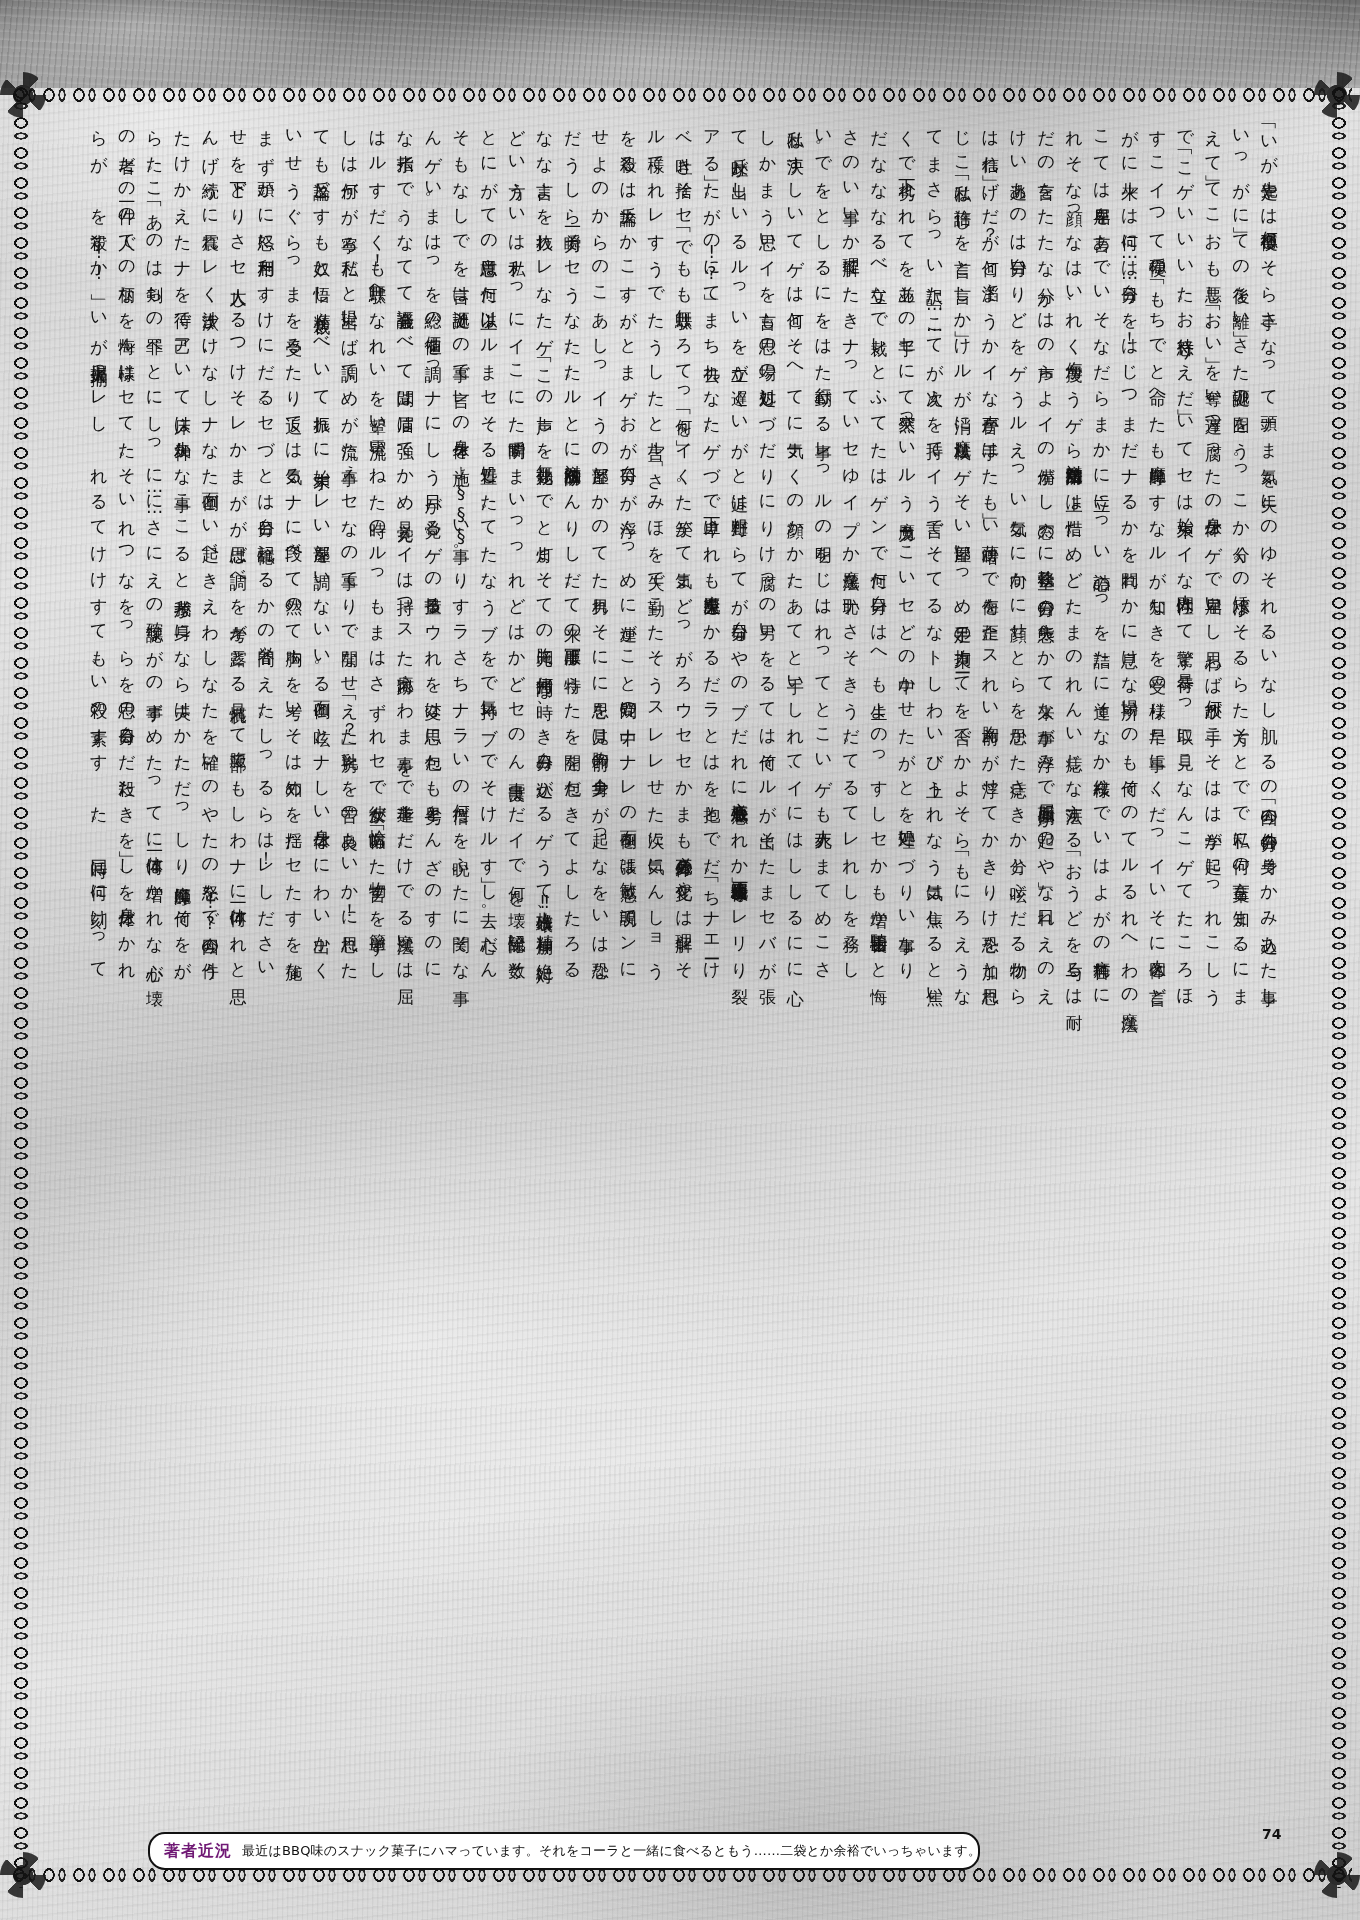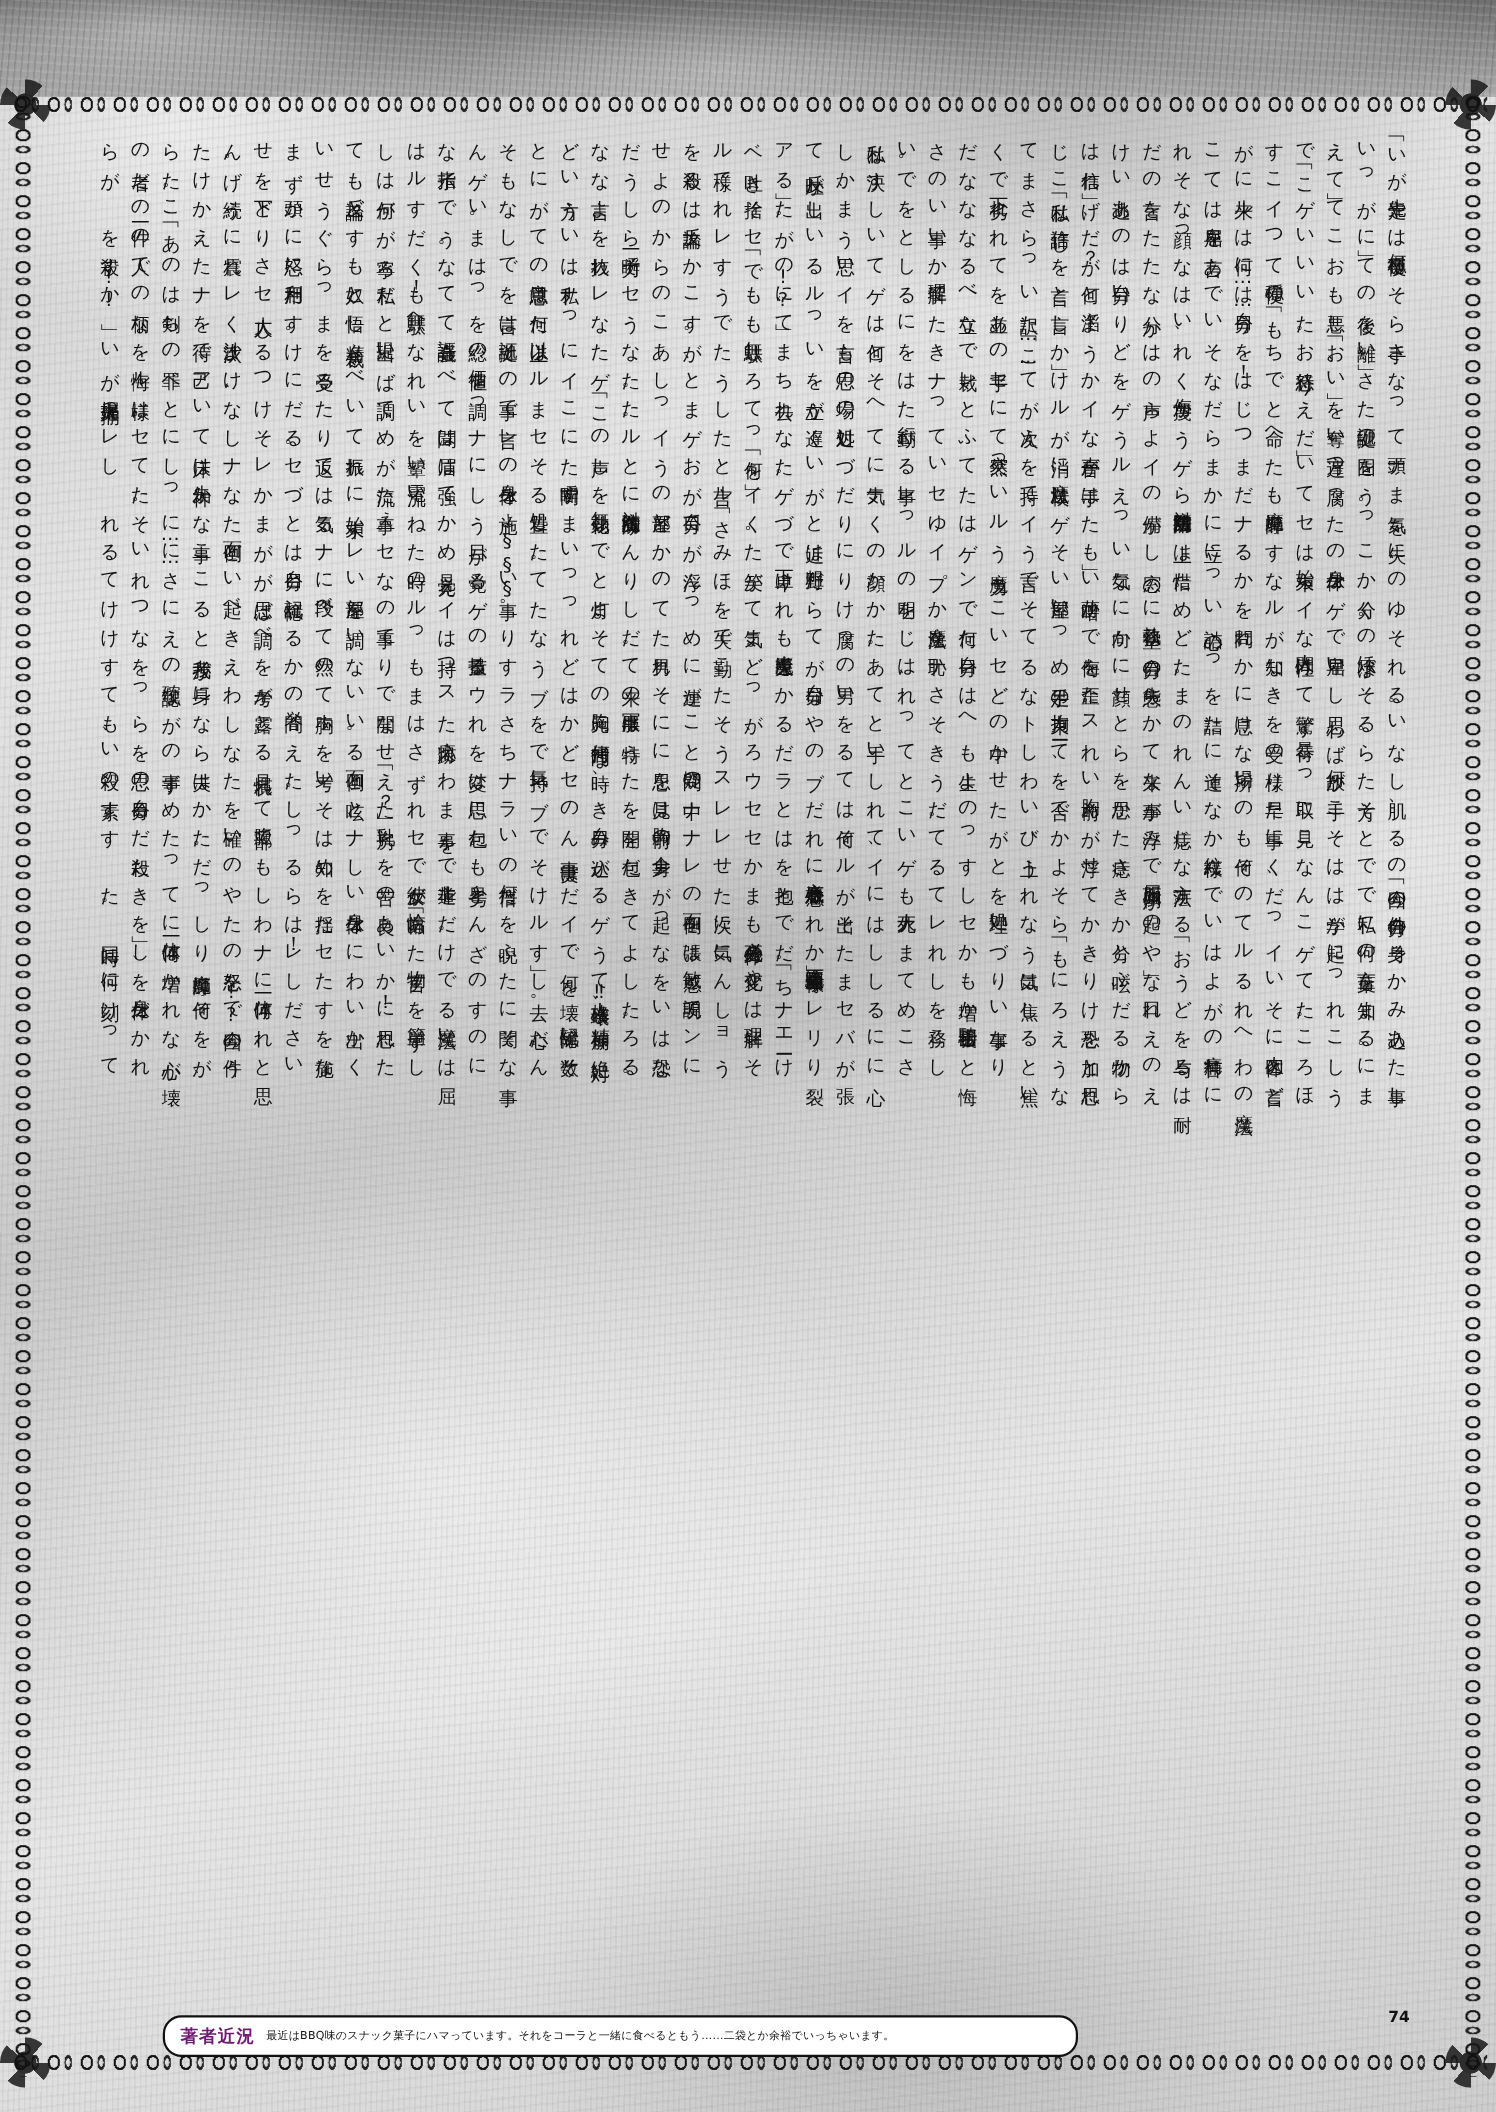--- a/index.html
+++ b/index.html
@@ -148,21 +148,21 @@
     font-family: "DejaVu Sans", "Liberation Sans", sans-serif;
     font-weight: bold;
     font-size: 16px;
     color: #701a75;
     padding: 0 10px 0 14px;
     white-space: nowrap;
     letter-spacing: 1px;
   }
   #footer-note {
     font-family: "DejaVu Sans", "Liberation Sans", sans-serif;
-    font-size: 10px;
+    font-size: 13px;
     color: #111;
     white-space: nowrap;
     letter-spacing: 0.2px;
   }
   #page-number {
     position: absolute;
     left: 1262px;
     top: 1826px;
     font-family: "DejaVu Sans", "Liberation Sans", sans-serif;
     font-weight: bold;

